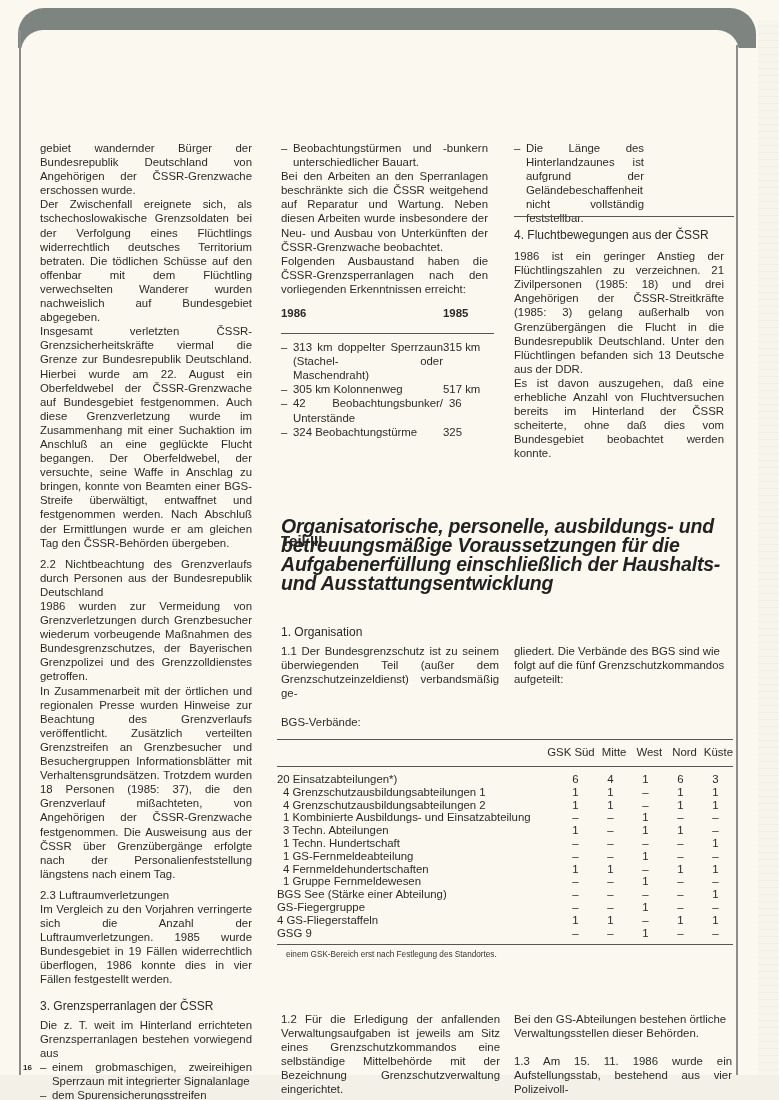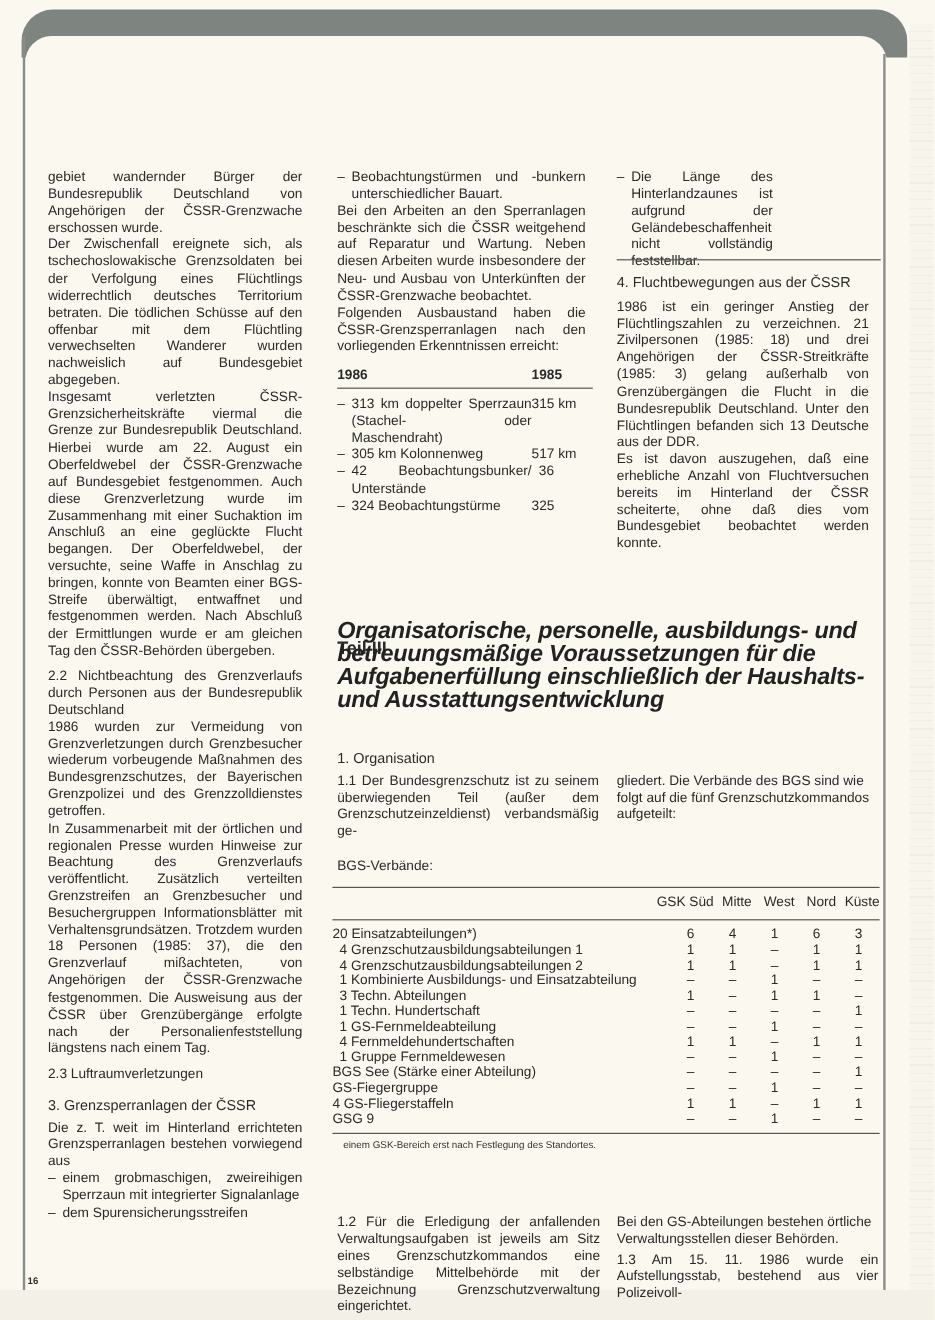--- a/index.html
+++ b/index.html
@@ -28,21 +28,21 @@
   .col p.gap { margin-top: 7px; }
   .c1 { left: 40px; top: 141px; width: 212px; }
   .c2 { left: 281px; top: 141px; width: 207px; }
   .c3 { left: 514px; top: 141px; width: 210px; }
   .dash { display: flex; }
   .dash .d { width: 12px; flex: none; }
   .dash .t { flex: 1; text-align: justify; }
   .ital { font-size: 12px; }
 
   .cmp { position: absolute; left: 281px; top: 306px; width: 213px; font-size: 11.4px; line-height: 14.1px; }
-  .cmp-head { display: flex; font-weight: bold; padding-bottom: 3px; border-bottom: 1.5px solid #555; }
+  .cmp-head { display: flex; font-weight: bold; padding-bottom: 13px; border-bottom: 1.5px solid #555; }
   .cmp-head .a { width: 162px; } 
   .cmp-row { display: flex; }
   .cmp-row .a { width: 162px; display: flex; }
   .cmp-row .a .d { width: 12px; flex: none; }
   .cmp-row .a .t { flex: 1; text-align: justify; }
   .cmp-row .b { flex: 1; }
 
   .c3-rule { position: absolute; left: 514px; top: 216px; width: 220px; border-top: 1.5px solid #555; }
 
   .teil { position: absolute; left: 281px; top: 500px; font-weight: bold; font-size: 15px; margin-top: 32px; }
@@ -82,20 +82,21 @@
 <div class="bottom-band"></div>
 
 <div class="col c1">
   <p>gebiet wandernder Bürger der Bundesrepublik Deutschland von Angehörigen der ČSSR-Grenzwache erschossen wurde.</p>
   <p>Der Zwischenfall ereignete sich, als tschechoslowakische Grenzsoldaten bei der Verfolgung eines Flüchtlings widerrechtlich deutsches Territorium betraten. Die tödlichen Schüsse auf den offenbar mit dem Flüchtling verwechselten Wanderer wurden nachweislich auf Bundesgebiet abgegeben.</p>
   <p>Insgesamt verletzten ČSSR-Grenzsicherheitskräfte viermal die Grenze zur Bundesrepublik Deutschland. Hierbei wurde am 22. August ein Oberfeldwebel der ČSSR-Grenzwache auf Bundesgebiet festgenommen. Auch diese Grenzverletzung wurde im Zusammenhang mit einer Suchaktion im Anschluß an eine geglückte Flucht begangen. Der Oberfeldwebel, der versuchte, seine Waffe in Anschlag zu bringen, konnte von Beamten einer BGS-Streife überwältigt, entwaffnet und festgenommen werden. Nach Abschluß der Ermittlungen wurde er am gleichen Tag den ČSSR-Behörden übergeben.</p>
   <p class="gap">2.2 Nichtbeachtung des Grenzverlaufs durch Personen aus der Bundesrepublik Deutschland</p>
   <p>1986 wurden zur Vermeidung von Grenzverletzungen durch Grenzbesucher wiederum vorbeugende Maßnahmen des Bundesgrenzschutzes, der Bayerischen Grenzpolizei und des Grenzzolldienstes getroffen.</p>
   <p>In Zusammenarbeit mit der örtlichen und regionalen Presse wurden Hinweise zur Beachtung des Grenzverlaufs veröffentlicht. Zusätzlich verteilten Grenzstreifen an Grenzbesucher und Besuchergruppen Informationsblätter mit Verhaltensgrundsätzen. Trotzdem wurden 18 Personen (1985: 37), die den Grenzverlauf mißachteten, von Angehörigen der ČSSR-Grenzwache festgenommen. Die Ausweisung aus der ČSSR über Grenzübergänge erfolgte nach der Personalienfeststellung längstens nach einem Tag.</p>
   <p class="gap">2.3 Luftraumverletzungen</p>
+  <p>Im Vergleich zu den Vorjahren verringerte sich die Anzahl der Luftraumverletzungen. 1985 wurde Bundesgebiet in 19 Fällen widerrechtlich überflogen, 1986 konnte dies in vier Fällen festgestellt werden.</p>
   <p class="gap ital" style="margin-top:12px;margin-bottom:5px;">3. Grenzsperranlagen der ČSSR</p>
   <p>Die z. T. weit im Hinterland errichteten Grenzsperranlagen bestehen vorwiegend aus</p>
   <div class="dash">
       <span class="d">–</span>
       <span class="t">einem grobmaschigen, zweireihigen Sperrzaun mit integrierter Signalanlage</span>
     </div>
   <div class="dash">
       <span class="d">–</span>
       <span class="t">dem Spurensicherungsstreifen</span>
     </div>
@@ -286,14 +287,14 @@
     </div>
   <div class="bgs-bottom"></div>
   <div class="foot">
     <div class="l2">einem GSK-Bereich erst nach Festlegung des Standortes.</div>
   </div>
 </div>
 
 <div class="p12">1.2 Für die Erledigung der anfallenden Verwaltungsaufgaben ist jeweils am Sitz eines Grenzschutzkommandos eine selbständige Mittelbehörde mit der Bezeichnung Grenzschutzverwaltung eingerichtet.</div>
 <div class="p13">
   <div>Bei den GS-Abteilungen bestehen örtliche Verwaltungsstellen dieser Behörden.</div>
-  <div style="margin-top:3px;text-align:justify">1.3 Am 15. 11. 1986 wurde ein Aufstellungsstab, bestehend aus vier Polizeivoll-</div>
+  <div style="margin-top:14px;text-align:justify">1.3 Am 15. 11. 1986 wurde ein Aufstellungsstab, bestehend aus vier Polizeivoll-</div>
 </div>
 
 </body></html>

